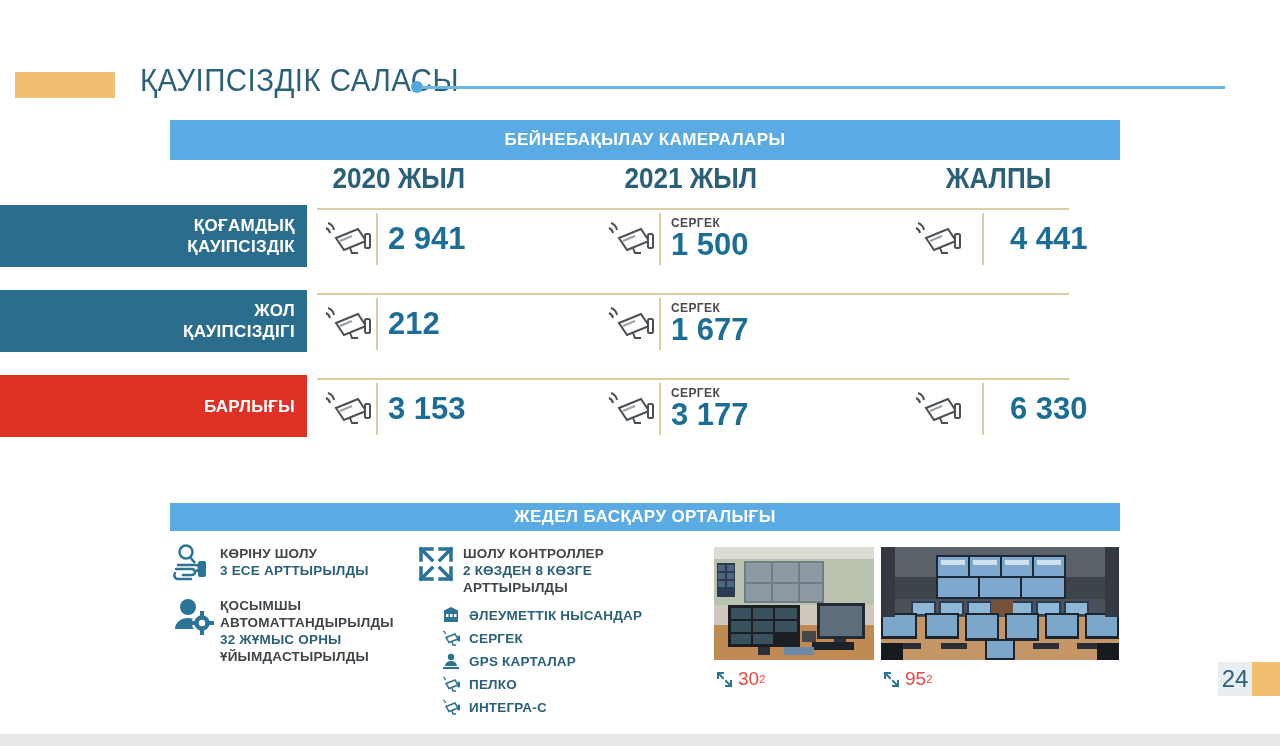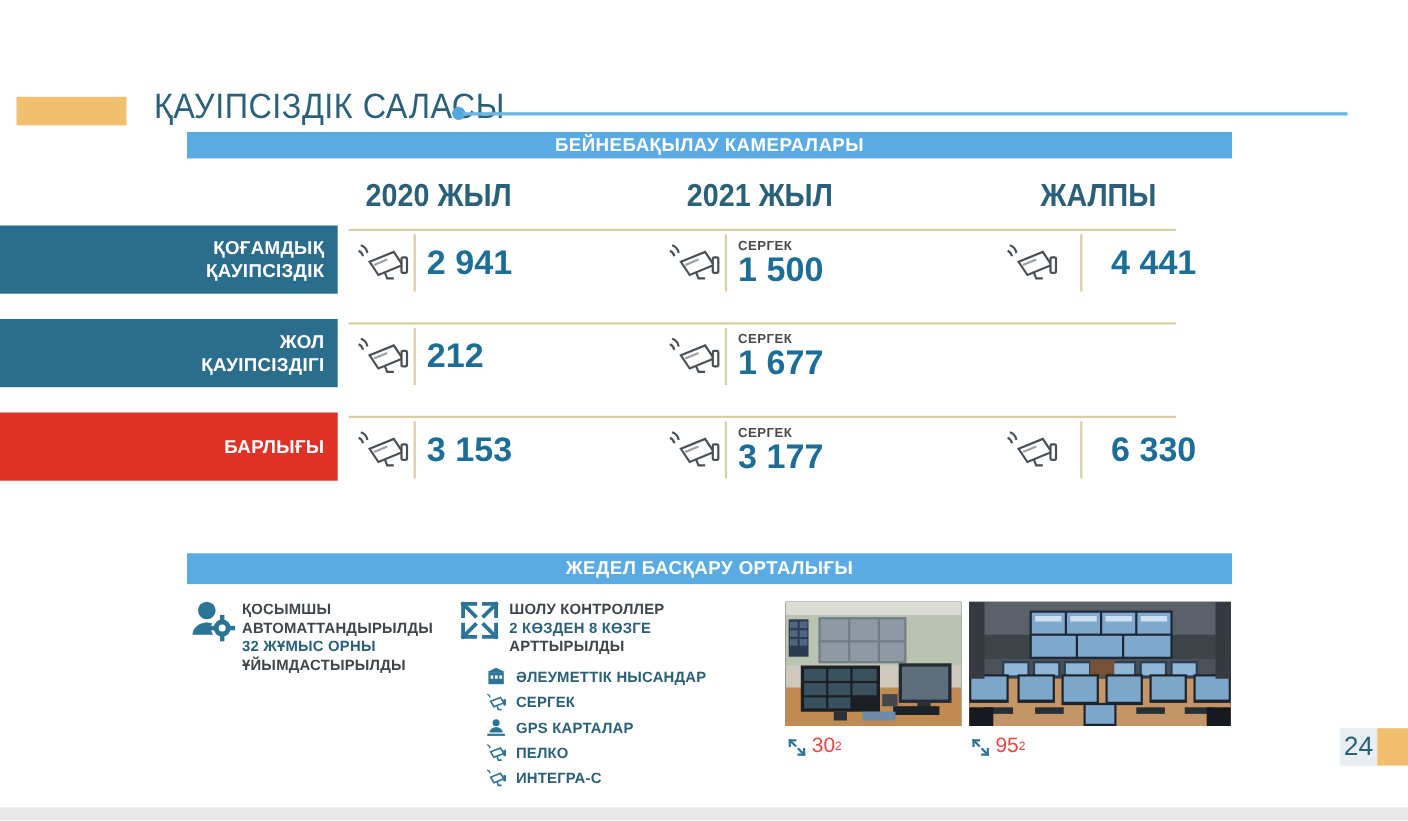--- a/index.html
+++ b/index.html
@@ -5,21 +5,21 @@
   * { box-sizing: border-box; margin: 0; padding: 0; }
   html, body { width: 1280px; height: 746px; }
   body {
     background: #ffffff;
     font-family: "Liberation Sans", sans-serif;
     position: relative;
     overflow: hidden;
   }
 
   
-  #title-row { position: absolute; left: 0; top: 84px; width: 1020px; height: 40px; }
+  #title-row { position: absolute; left: 0; top: 68px; width: 1020px; height: 40px; }
   #title-accent-bar {
     position: absolute; left: 15px; top: 4px;
     width: 100px; height: 26px;
     background: #f0c070;
   }
   #page-title {
     position: absolute; left: 140px; top: -6px;
     font-size: 32px; letter-spacing: .5px;
     color: #2a6179; font-weight: 400;
     font-family: "Liberation Sans Narrow", "Liberation Sans", sans-serif;
@@ -40,21 +40,21 @@
   .section-banner {
     position: absolute;
     background: #5aaae4;
     color: #ffffff;
     font-size: 17px;
     font-weight: bold;
     letter-spacing: .4px;
     display: flex; align-items: center; justify-content: center;
     font-family: "Liberation Sans Narrow", "Liberation Sans", sans-serif;
   }
-  #cameras-banner { left: 170px; top: 120px; width: 950px; height: 24px; }
+  #cameras-banner { left: 170px; top: 120px; width: 950px; height: 40px; }
   #center-banner  { left: 170px; top: 503px; width: 950px; height: 28px; }
 
   
   .col-head {
     position: absolute; top: 162px;
     font-size: 29px; font-weight: bold; color: #2a6179;
     font-family: "Liberation Sans Narrow", "Liberation Sans", sans-serif;
     transform: scaleX(.9); white-space: nowrap;
   }
   #col-head-0 { left: 325px; }
@@ -338,20 +338,33 @@
     <div class="cell-text">
       <div class="cell-value nosub">6 330</div>
     </div>
   </div>
 </div>
 
 <div id="center-banner" class="section-banner">ЖЕДЕЛ БАСҚАРУ ОРТАЛЫҒЫ</div>
 
 <div id="center-left-col">
 
+  <div class="feature-item">
+    <svg class="feature-icon" viewBox="0 0 42 42">
+      <circle cx="14" cy="9" r="6.5" fill="none" stroke="#2b7496" stroke-width="2.5"></circle>
+      <line x1="18" y1="14" x2="23" y2="20" stroke="#2b7496" stroke-width="2.5"></line>
+      <path d="M4 26 h16 a3 3 0 0 1 0 6 h-9 M6 22 h18 a3 3 0 0 1 0 6" fill="none" stroke="#2b7496" stroke-width="2.5" stroke-linecap="round"></path>
+      <rect x="26" y="18" width="8" height="16" rx="2" fill="#2b7496"></rect>
+      <path d="M3 30 q-2 4 2 6 h14" fill="none" stroke="#2b7496" stroke-width="2.5" stroke-linecap="round"></path>
+    </svg>
+    <div class="feature-lines">
+      <div class="feature-line dark">КӨРІНУ ШОЛУ</div>
+      <div class="feature-line">3 ЕСЕ АРТТЫРЫЛДЫ</div>
+    </div>
+  </div>
 
   <div class="feature-item">
     <svg class="feature-icon" viewBox="0 0 42 42">
       <circle cx="16" cy="12" r="8" fill="#2b7496"></circle>
       <path d="M3 34 a13 11 0 0 1 26 0 z" fill="#2b7496"></path>
       <circle cx="30" cy="28" r="9" fill="#2b7496" stroke="#ffffff" stroke-width="2.5"></circle>
       <circle cx="30" cy="28" r="3.2" fill="#ffffff"></circle>
       <g fill="#2b7496">
         <rect x="28" y="16" width="4" height="5"></rect>
           <rect x="28" y="35" width="4" height="5"></rect>

